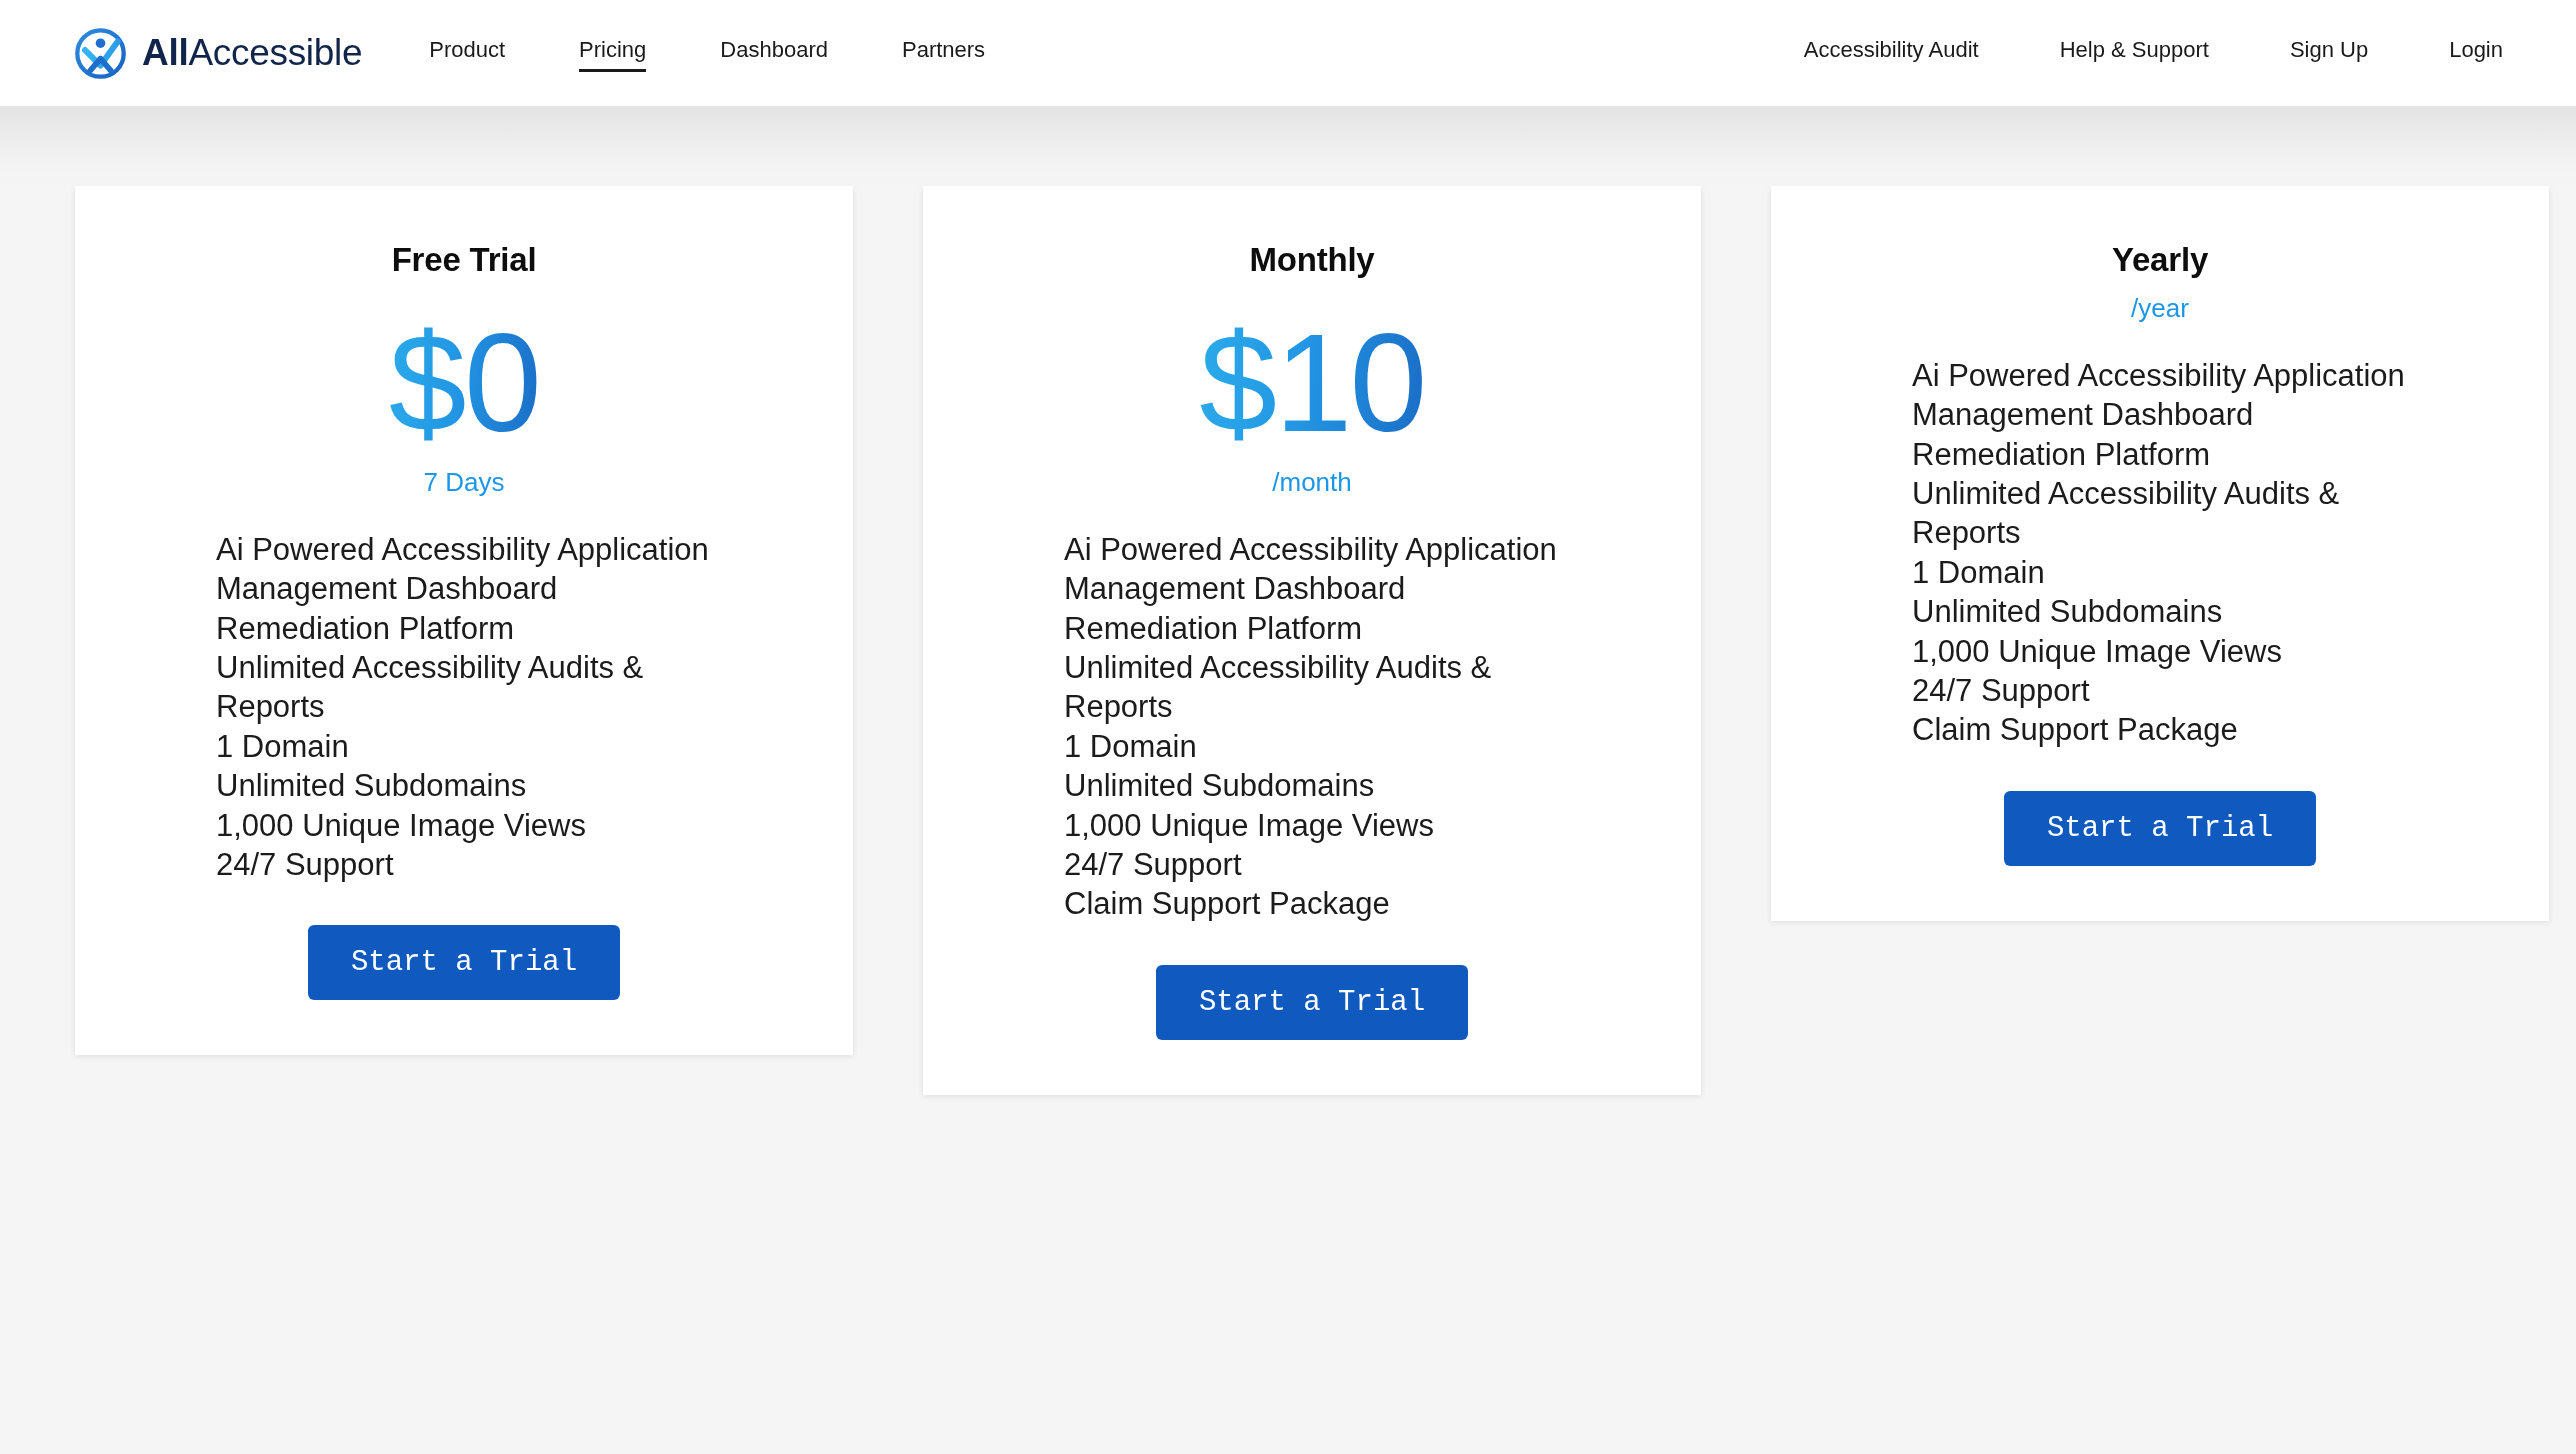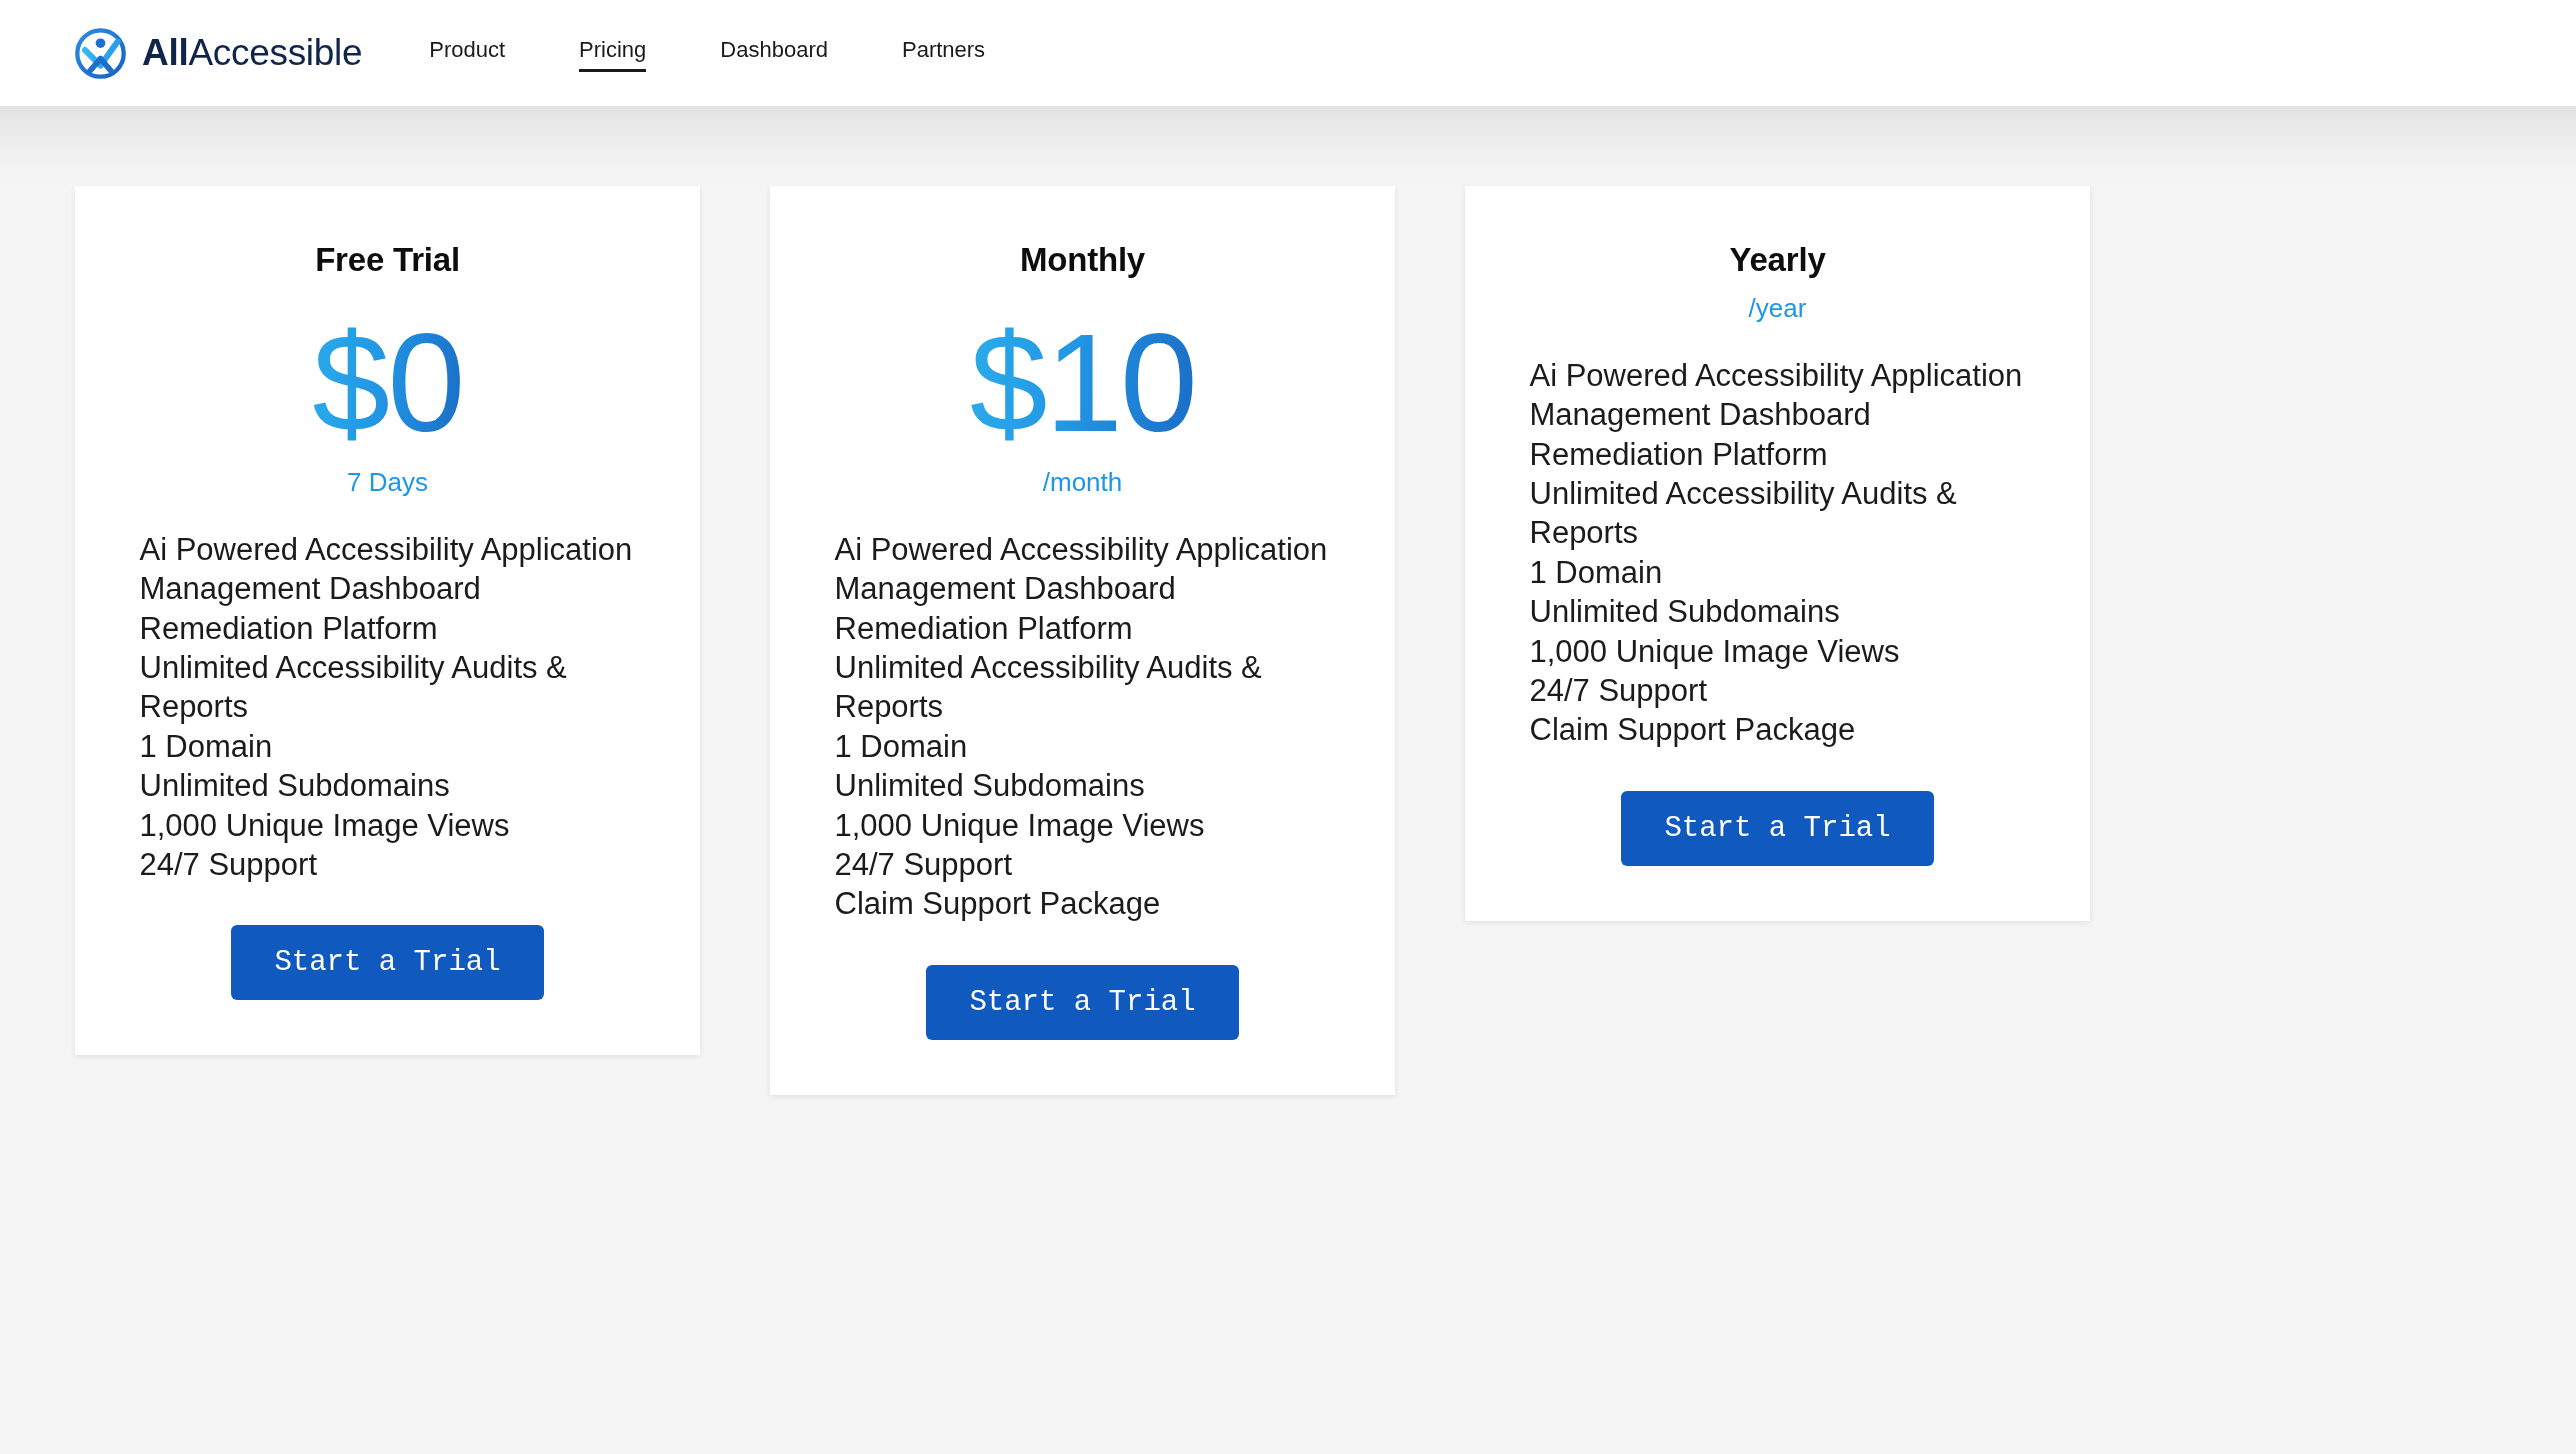--- a/index.html
+++ b/index.html
@@ -99,21 +99,21 @@
   }
 
   .cards-row {
     display: flex;
     align-items: flex-start;
     padding-left: 75px;
     gap: 70px;
   }
 
   .price-card {
-    width: 625px;
+    width: 778px;
     background: #ffffff;
     box-shadow: 0 1.8px 6.2px rgba(0,0,0,0.09);
     padding: 55px 35px 0 35px;
     display: flex;
     flex-direction: column;
     align-items: center;
   }
 
   .card-title {
     font-size: 33px;
@@ -207,20 +207,26 @@
     <span class="brand-text"><span class="b-strong">All</span><span class="b-light">Accessible</span></span>
   </a>
 
   <nav class="nav-main">
     <a class="nav-link" href="#">Product</a>
     <a class="nav-link active" href="#">Pricing</a>
     <a class="nav-link" href="#">Dashboard</a>
     <a class="nav-link" href="#">Partners</a>
   </nav>
 
+  <nav class="nav-right">
+    <a class="nav-link" href="#">Accessibility Audit</a>
+    <a class="nav-link" href="#">Help &amp; Support</a>
+    <a class="nav-link" href="#">Sign Up</a>
+    <a class="nav-link" href="#">Login</a>
+  </nav>
 </header>
 
 <div class="header-shadow"></div>
 
 <main class="pricing-area">
   <div class="cards-row">
 
     <section class="price-card">
       <h2 class="card-title">Free Trial</h2>
       <div class="price-value">$0</div>

